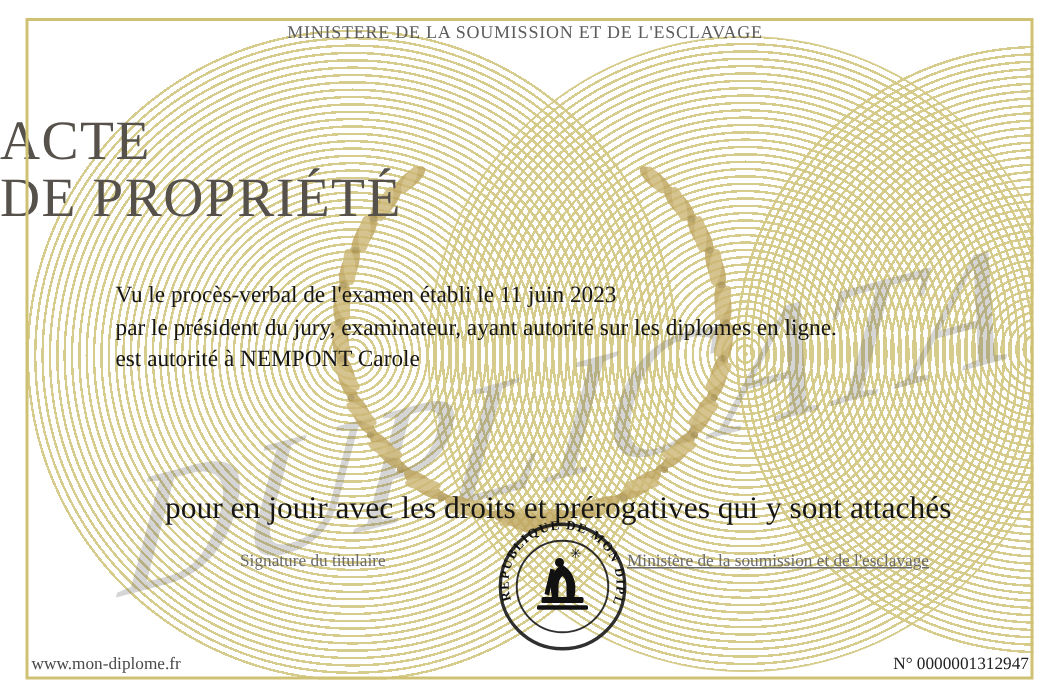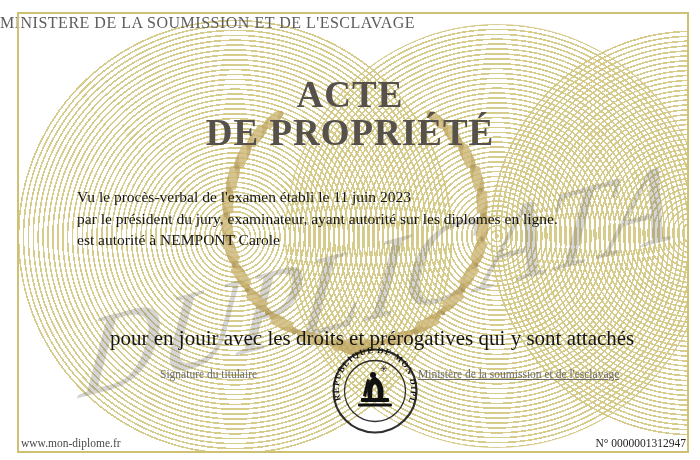--- a/index.html
+++ b/index.html
@@ -19,26 +19,26 @@
   .frame-border{position:absolute;left:17px;top:12px;right:11px;bottom:7px;
     border:2px solid #cfc173;z-index:5;pointer-events:none;}
   .watermark{
     position:absolute;left:85px;top:295px;z-index:1;white-space:nowrap;
     font-size:110px;letter-spacing:2px;color:rgba(105,105,105,0.28);
     transform:rotate(-15deg) skewX(-30deg);transform-origin:left center;
     font-family:"Liberation Serif",serif;
   }
   .wreath{position:absolute;left:210px;top:78px;z-index:2;opacity:0.82;}
   .ministry-title{
-    position:absolute;left:0;top:14px;width:100%;text-align:left;z-index:4;
-    font-size:16px;letter-spacing:0.5px;color:#5c5c5c;
+    position:absolute;left:0;top:14px;width:100%;text-align:center;z-index:4;
+    font-size:12px;letter-spacing:0.5px;color:#5c5c5c;
   }
   .main-title{
-    position:absolute;left:0;top:76px;width:100%;text-align:center;z-index:4;
-    font-size:37px;line-height:38px;color:#56524b;letter-spacing:1px;font-weight:bold;
+    position:absolute;left:0;top:76px;width:100%;text-align:left;z-index:4;
+    font-size:37px;line-height:38px;color:#56524b;letter-spacing:1px;
   }
   .body-text{
     position:absolute;left:65px;top:186px;z-index:4;
     font-size:15.5px;line-height:21.6px;color:#151515;margin-left:12px;
   }
   .rights-line{position:absolute;left:110px;top:326px;z-index:4;font-size:21px;color:#151515;}
   .sig-label{position:absolute;z-index:4;font-size:11.5px;color:#6a6a6a;}
   .sig-holder{left:160px;top:368px;}
   .sig-ministry{left:418px;top:368px;text-decoration:underline;}
   .seal{position:absolute;left:330px;top:346px;z-index:3;}

